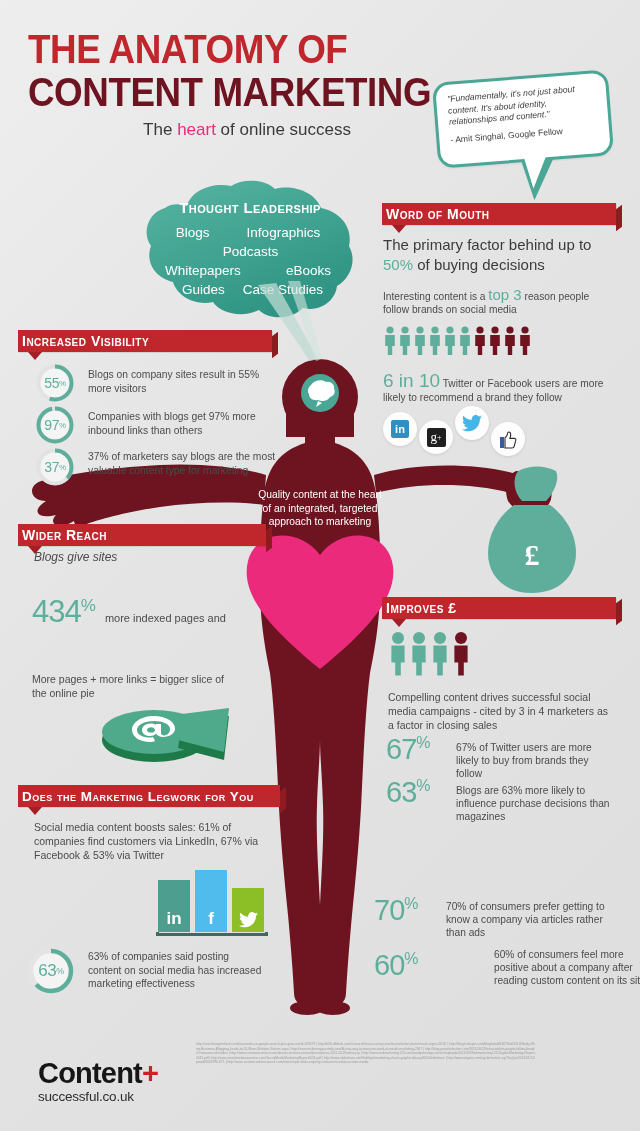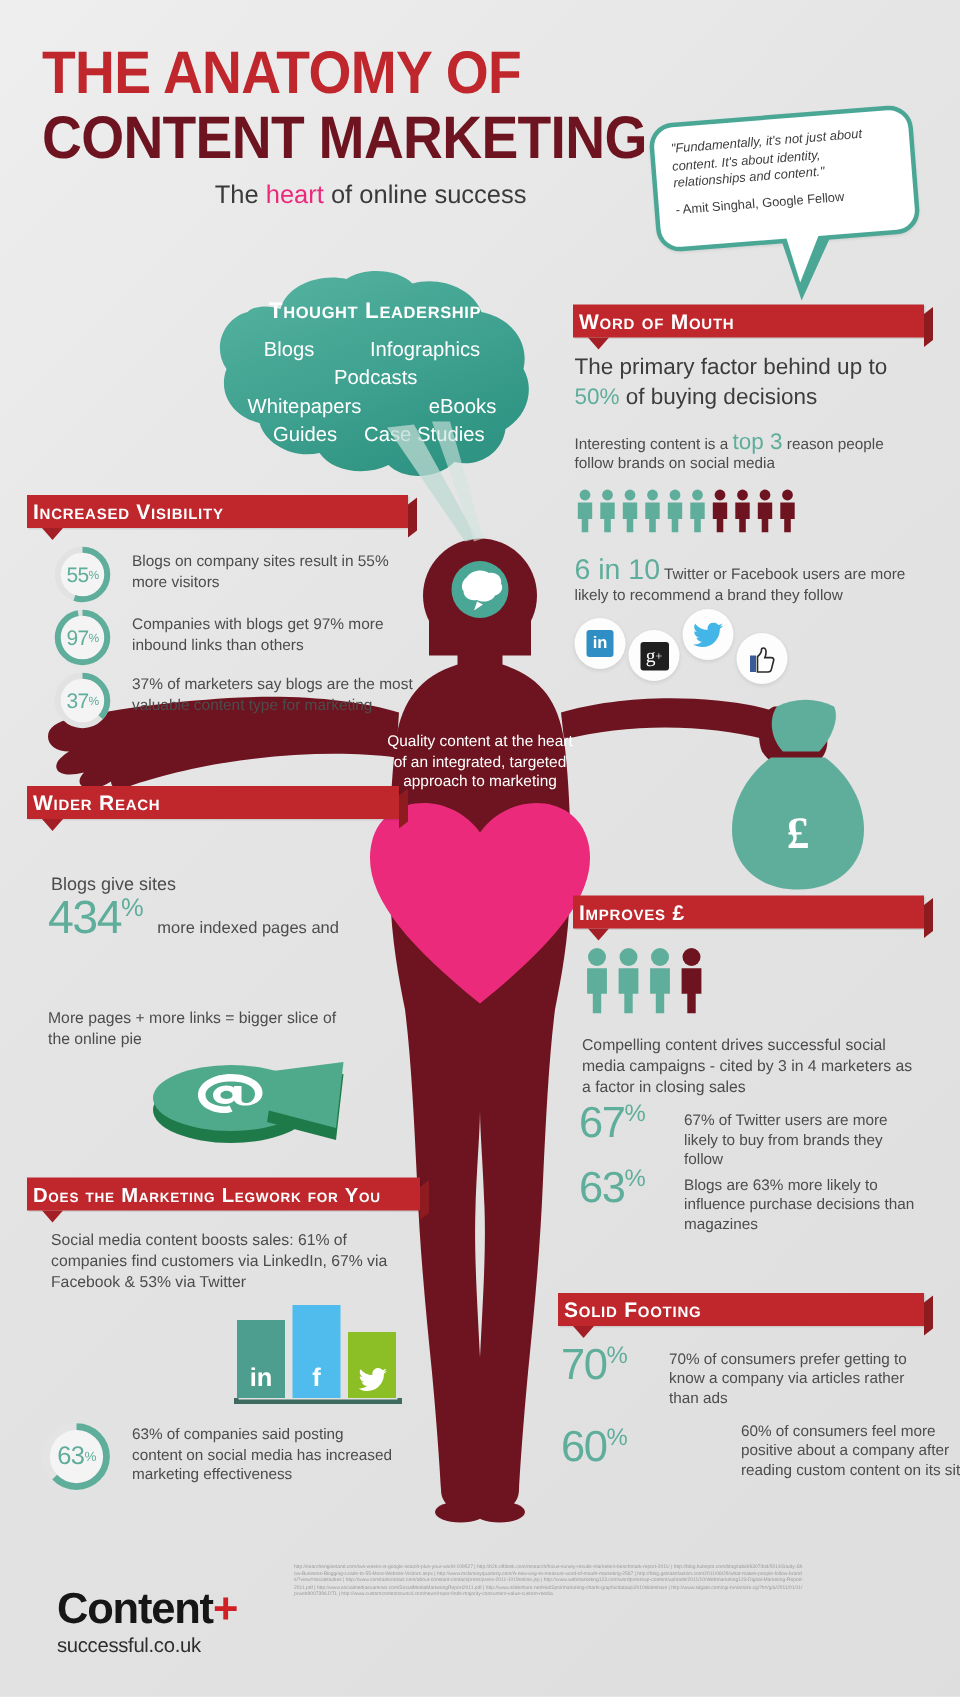--- a/index.html
+++ b/index.html
@@ -376,21 +376,21 @@
         </svg>
     </div>
   </div>
 
   <div class="banner" style="left:18px; top:524px; width:248px;">
     <div class="notch"></div>
       <div class="fold"></div>
     <div class="btxt">Wider Reach</div>
   </div>
 
-  <div class="body-txt" style="left:34px; top:582px; width:220px; font-size:12px;">Blogs give sites</div>
+  <div class="body-txt" style="left:34px; top:550px; width:220px; font-size:12px;font-style:italic;">Blogs give sites</div>
 
   <div style="position:absolute;left:32px;top:596px;display:flex;align-items:baseline;">
     <div class="bignum" style="font-size:31px;"><span>434</span><span class="pct">%</span></div>
     <div style="font-size:11px;color:#4c4c4c;padding-left:9px">more indexed pages and</div>
   </div>
 
 
   <div class="body-txt" style="left:32px; top:672px; width:200px;">More pages + more links = bigger slice of the online pie</div>
 
   <svg style="position:absolute;left:96px;top:692px" width="150" height="78" viewBox="0 0 150 78">
@@ -481,25 +481,20 @@
         <circle cx="25" cy="25" r="20" fill="none" stroke="#5fae9b" stroke-width="4.5" stroke-dasharray="79 47" transform="rotate(-90 25 25)"></circle>
       </svg>
       <div class="donut-label" style="font-size:17px">
           <span>63</span>
           <sup style="font-size:9px">%</sup>
         </div>
     </div>
     <div style="font-size:10.2px;line-height:13.5px;color:#4c4c4c;padding-left:12px;padding-top:4px;width:188px">63% of companies said posting content on social media has increased marketing effectiveness</div>
   </div>
 
-  <div class="banner" style="left:372px; top:862px; width:244px;">
-    <div class="notch"></div>
-      <div class="fold"></div>
-    <div class="btxt">Solid Footing</div>
-  </div>
 
   <div style="position:absolute;left:374px;top:896px;display:flex;align-items:flex-start;">
     <div class="bignum" style="font-size:29px;width:64px"><span>70</span><span class="pct">%</span></div>
     <div style="font-size:10.2px;line-height:13px;color:#4c4c4c;padding-left:8px;padding-top:4px;width:170px">70% of consumers prefer getting to know a company via articles rather than ads</div>
   </div>
 
   <div style="position:absolute;left:374px;top:944px;display:flex;align-items:center;gap:48px;">
     <div class="bignum" style="font-size:29px;width:64px"><span>60</span><span class="pct">%</span></div>
     <div style="font-size:10.2px;line-height:13px;color:#4c4c4c;padding-left:8px;padding-top:4px;width:170px">60% of consumers feel more positive about a company after reading custom content on its site</div>
   </div>

